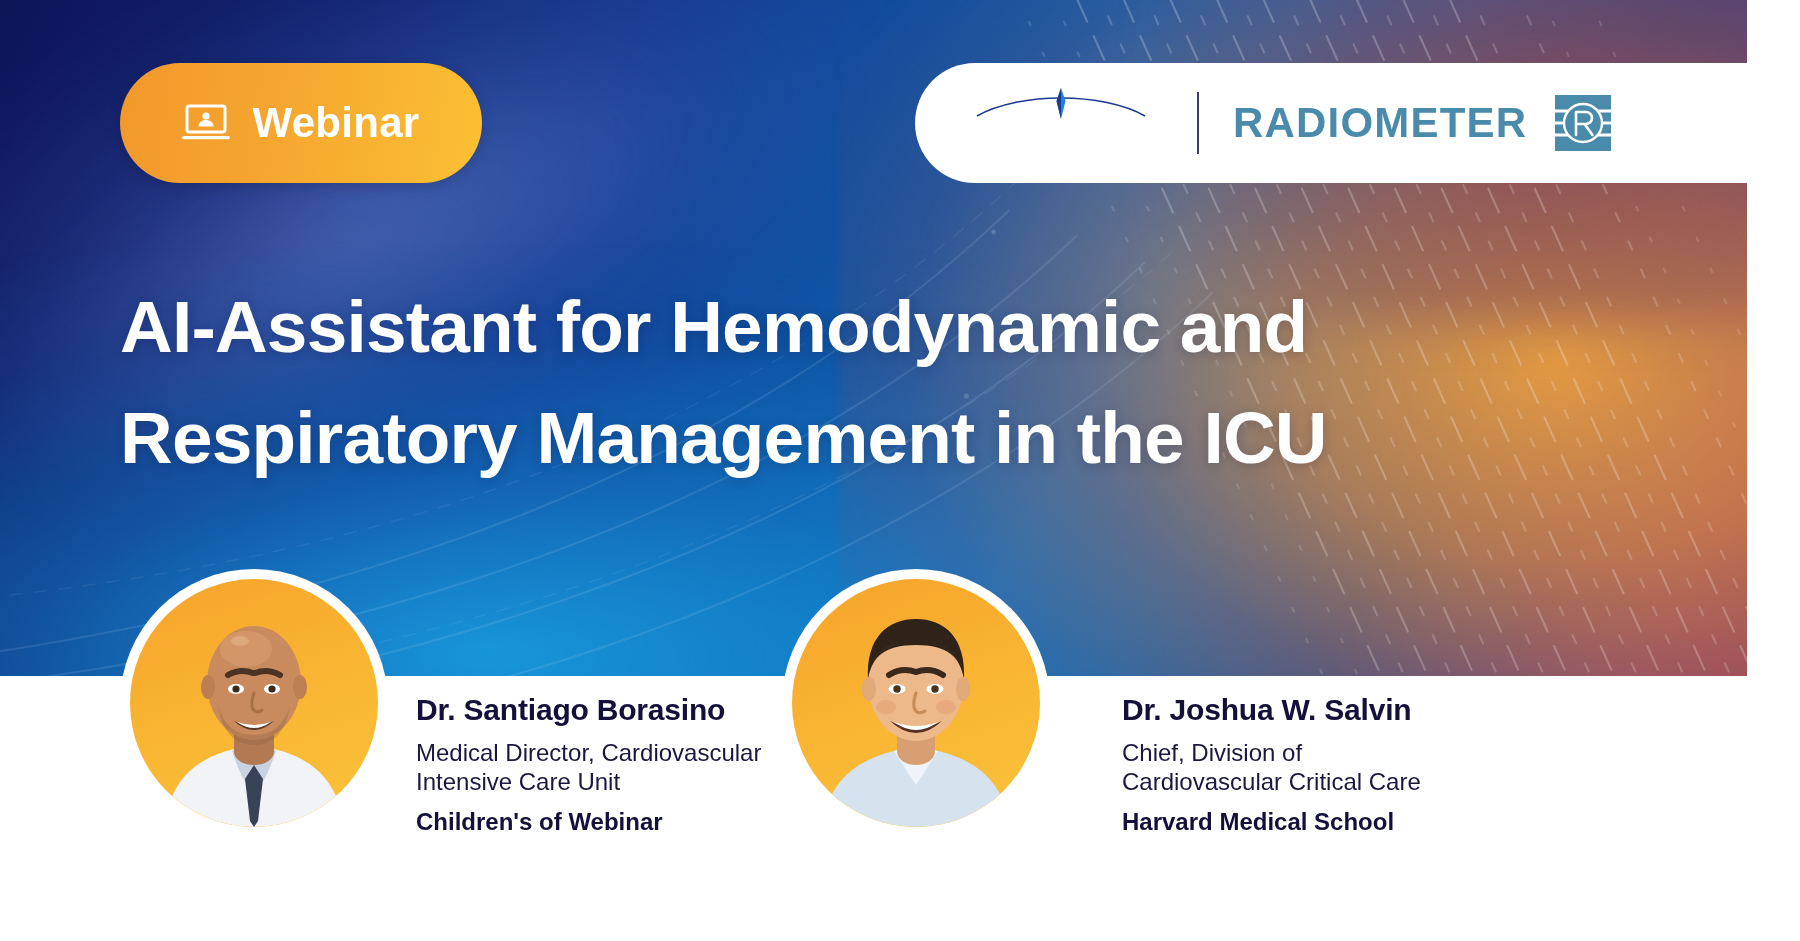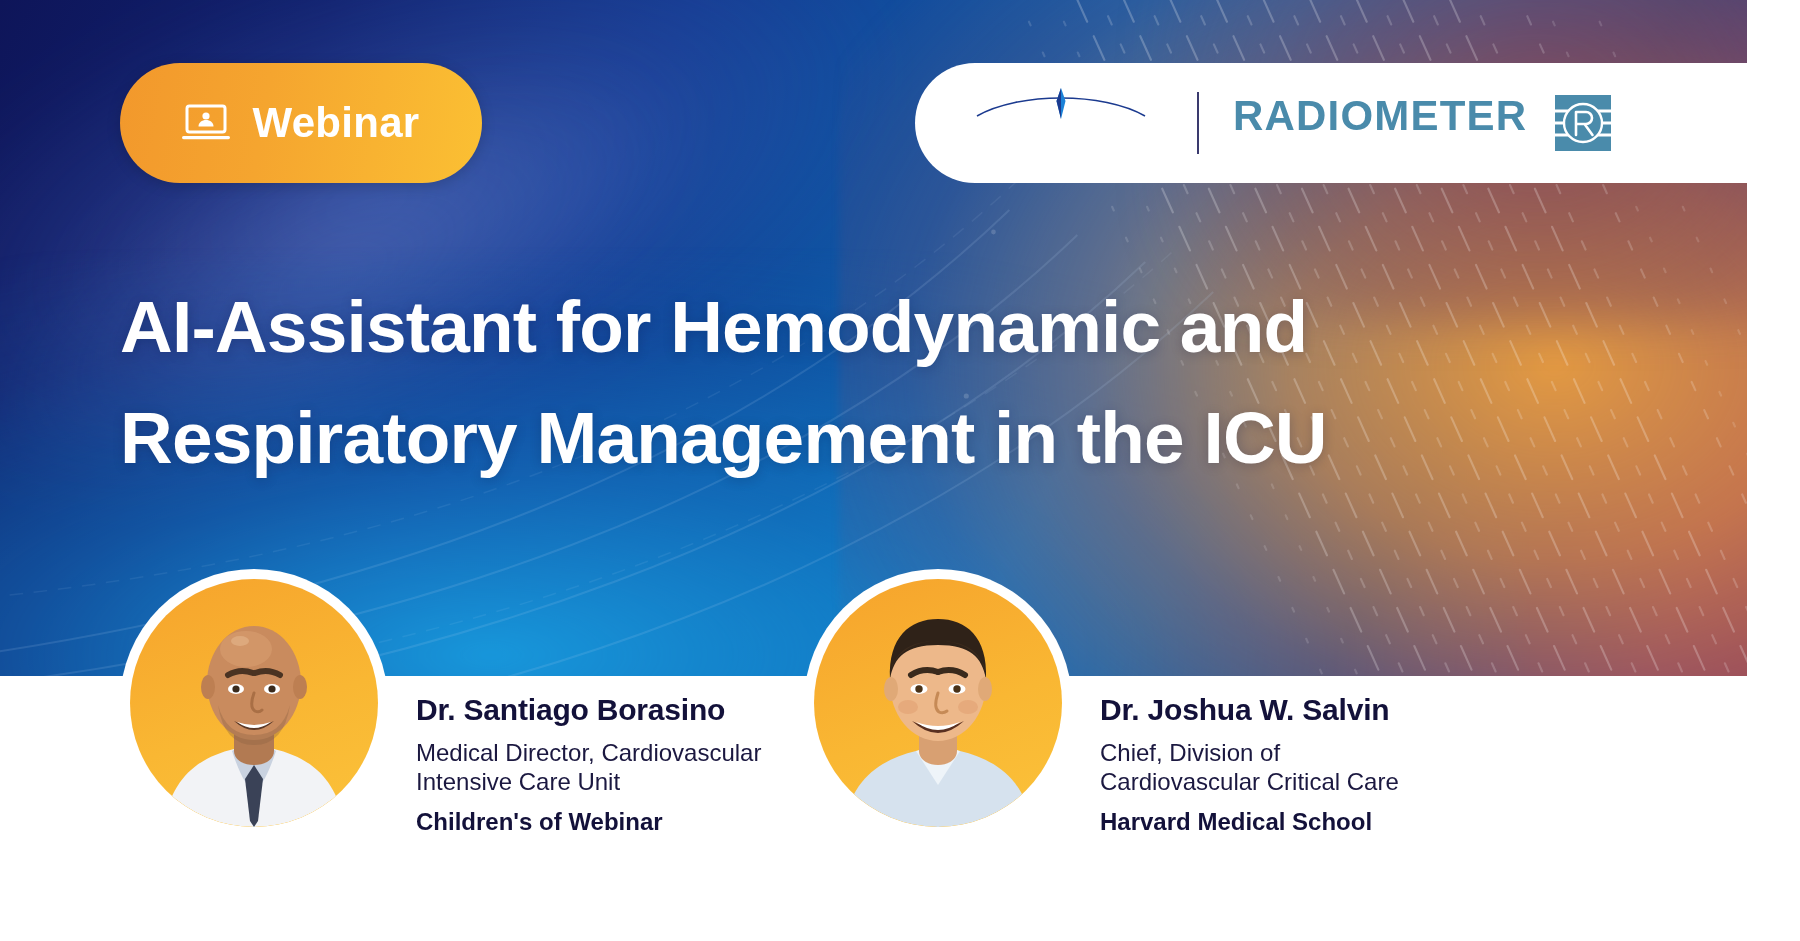--- a/index.html
+++ b/index.html
@@ -149,21 +149,21 @@
   }
   .etio-a { color:#1b3a8f; }
   .etio-b { color:#25c3e8; }
 
   .logo-div {
     width:2px; height:62px;
     background:#3a3a6e;
     margin:0 34px 0 38px;
   }
 
-  .radiometer { display:flex; align-items:flex-start; gap:28px; }
+  .radiometer { display:flex; align-items:center; gap:28px; }
   .radio-word {
     color:#4a8bab;
     font-size:42px;
     font-weight:bold;
     letter-spacing:1.2px;
     line-height:1;
   }
   .radio-mark { width:56px; height:56px; display:block; }
 
   
@@ -185,21 +185,21 @@
     position:absolute;
     left:0; top:676px;
     width:1800px; height:265px;
     background:#ffffff;
   }
   .speaker {
     position:absolute;
     display:flex; align-items:flex-end;
   }
   .speaker-1 { left:120px; top:-135px; }
-  .speaker-2 { left:804px; top:-135px; }
+  .speaker-2 { left:782px; top:-135px;gap:44px; }
 
   .avatar-wrap {
     position:relative;
     width:268px; height:268px;
     flex:0 0 268px;
   }
   .avatar-ring {
     position:absolute; inset:0;
     border-radius:50%;
     background:#ffffff;

